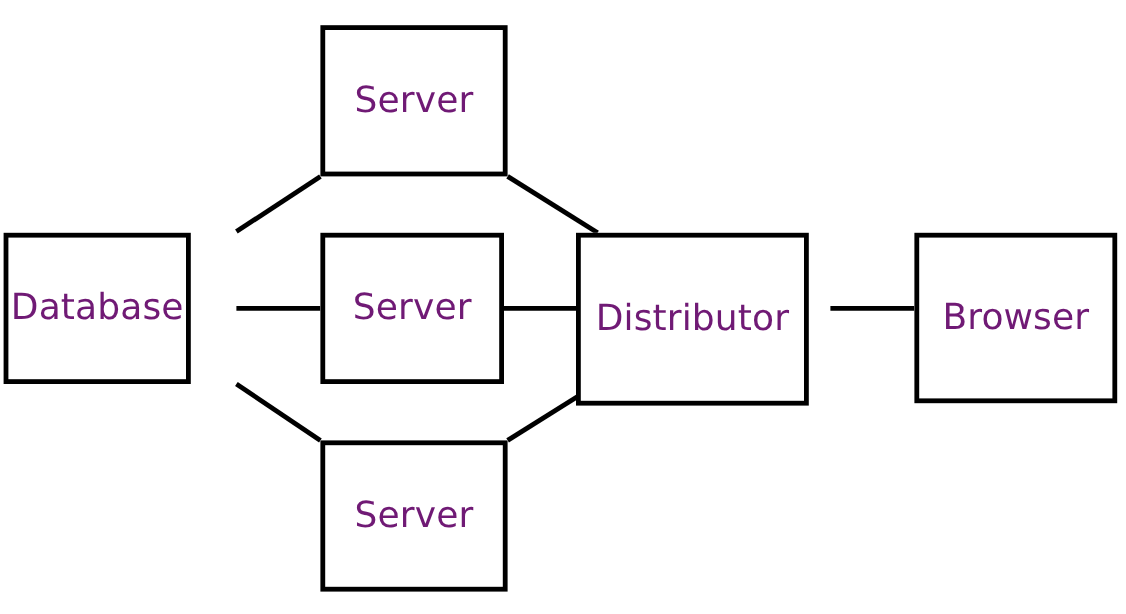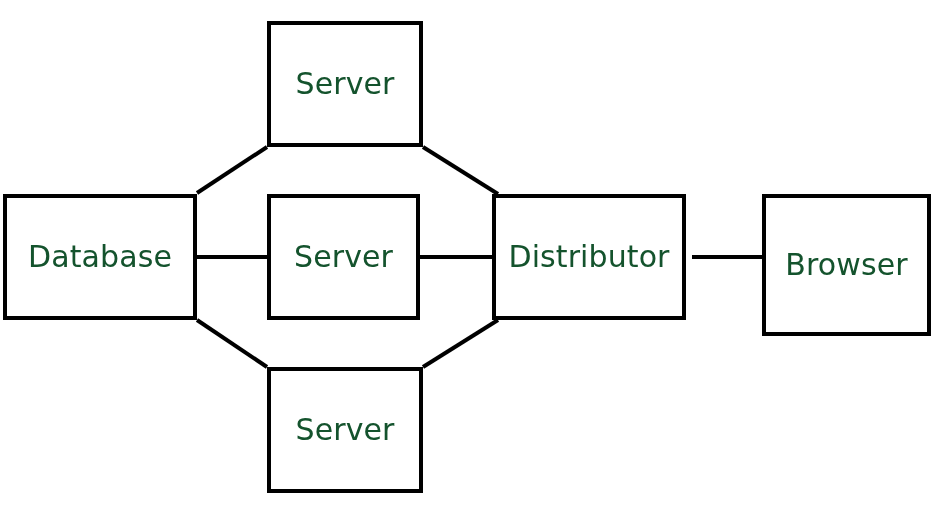--- a/index.html
+++ b/index.html
@@ -28,21 +28,21 @@
     border: 4px solid #000000;
     background: #ffffff;
     display: flex;
     align-items: center;
     justify-content: center;
     z-index: 2;
   }
   .node-label {
     font-size: 30px;
     line-height: 1;
-    color: #14532d;
+    color: #701a75;
     letter-spacing: 0.1px;
     white-space: nowrap;
     user-select: none;
   }
   
   #node-database    { left: 3px;   top: 194px; width: 194px; height: 126px; }
   #node-server-top  { left: 267px; top: 21px;  width: 156px; height: 126px; }
   #node-server-mid  { left: 267px; top: 194px; width: 153px; height: 126px; }
   #node-server-bot  { left: 267px; top: 367px; width: 156px; height: 126px; }
   #node-distributor { left: 498px; top: 194px; width: 194px; height: 126px; }
@@ -58,37 +58,37 @@
         <line x1="197" y1="193" x2="267" y2="147"></line>
         <line x1="197" y1="257" x2="267" y2="257"></line>
         <line x1="197" y1="320" x2="267" y2="367"></line>
         <line x1="423" y1="147" x2="498" y2="194"></line>
         <line x1="420" y1="257" x2="498" y2="257"></line>
         <line x1="423" y1="367" x2="498" y2="320"></line>
         <line x1="692" y1="257" x2="762" y2="257"></line>
       </g>
   </svg>
 
-  <div class="node" id="node-database" style="left: 3px; top: 194px; width: 194px; height: 126px; border-color: rgb(0, 0, 0); border-width: 4px;">
+  <div class="node" id="node-database" style="left: 3px; top: 194px; width: 156px; height: 126px; border-color: rgb(0, 0, 0); border-width: 4px;">
     <span class="node-label">Database</span>
   </div>
 
   <div class="node" id="node-server-top" style="left: 267px; top: 21px; width: 156px; height: 126px; border-color: rgb(0, 0, 0); border-width: 4px;">
     <span class="node-label">Server</span>
   </div>
 
   <div class="node" id="node-server-mid" style="left: 267px; top: 194px; width: 153px; height: 126px; border-color: rgb(0, 0, 0); border-width: 4px;">
     <span class="node-label">Server</span>
   </div>
 
   <div class="node" id="node-server-bot" style="left: 267px; top: 367px; width: 156px; height: 126px; border-color: rgb(0, 0, 0); border-width: 4px;">
     <span class="node-label">Server</span>
   </div>
 
-  <div class="node" id="node-distributor" style="left: 492px; top: 194px; width: 194px; height: 126px; border-color: rgb(0, 0, 0); border-width: 4px;">
+  <div class="node" id="node-distributor" style="left: 480px; top: 194px; width: 194px; height: 144px; border-color: rgb(0, 0, 0); border-width: 4px;">
     <span class="node-label">Distributor</span>
   </div>
 
   <div class="node" id="node-browser" style="left: 762px; top: 194px; width: 169px; height: 142px; border-color: rgb(0, 0, 0); border-width: 4px;">
     <span class="node-label">Browser</span>
   </div>
 
 </div>
 
 </body></html>

